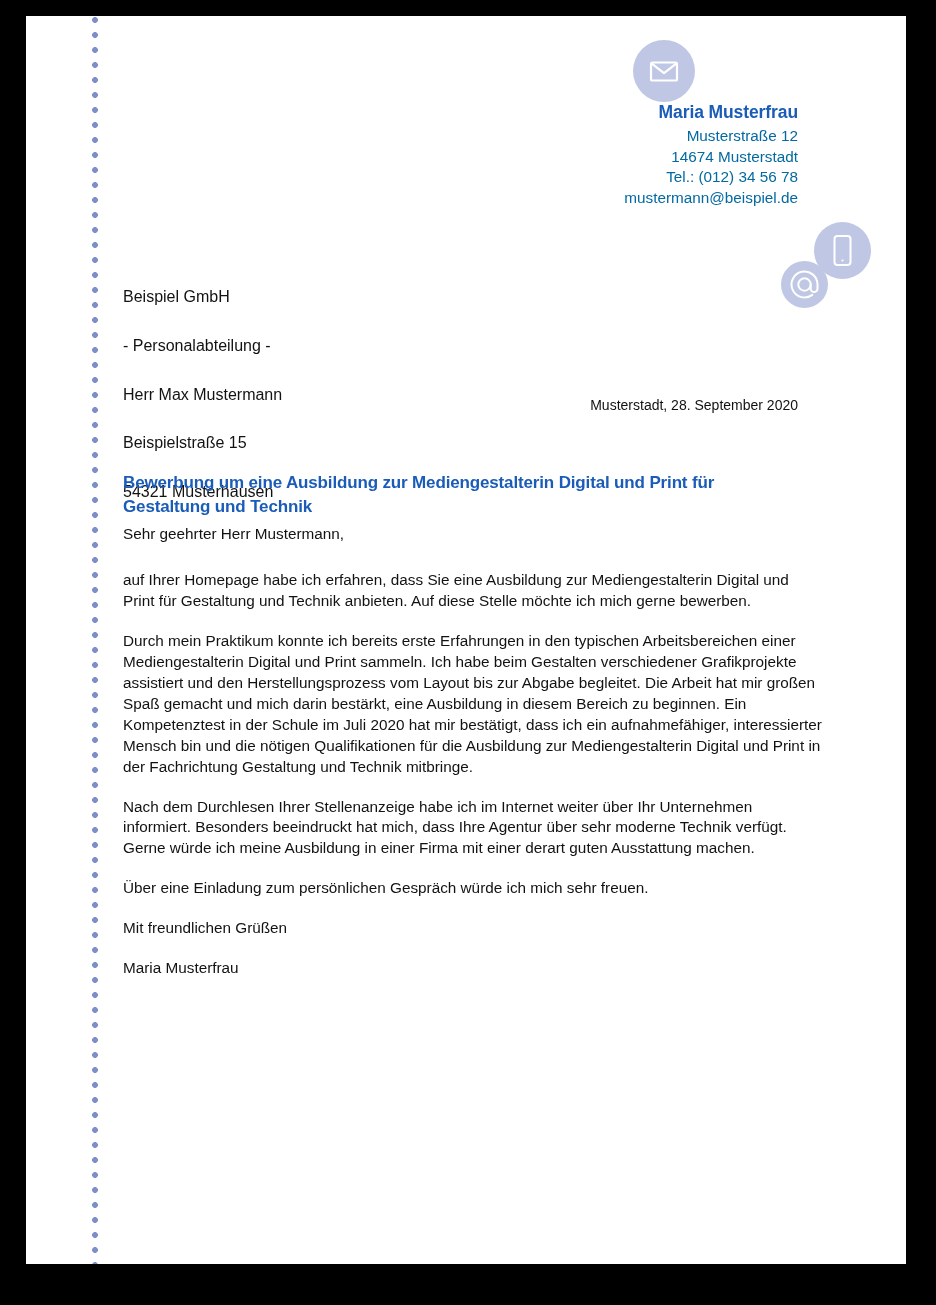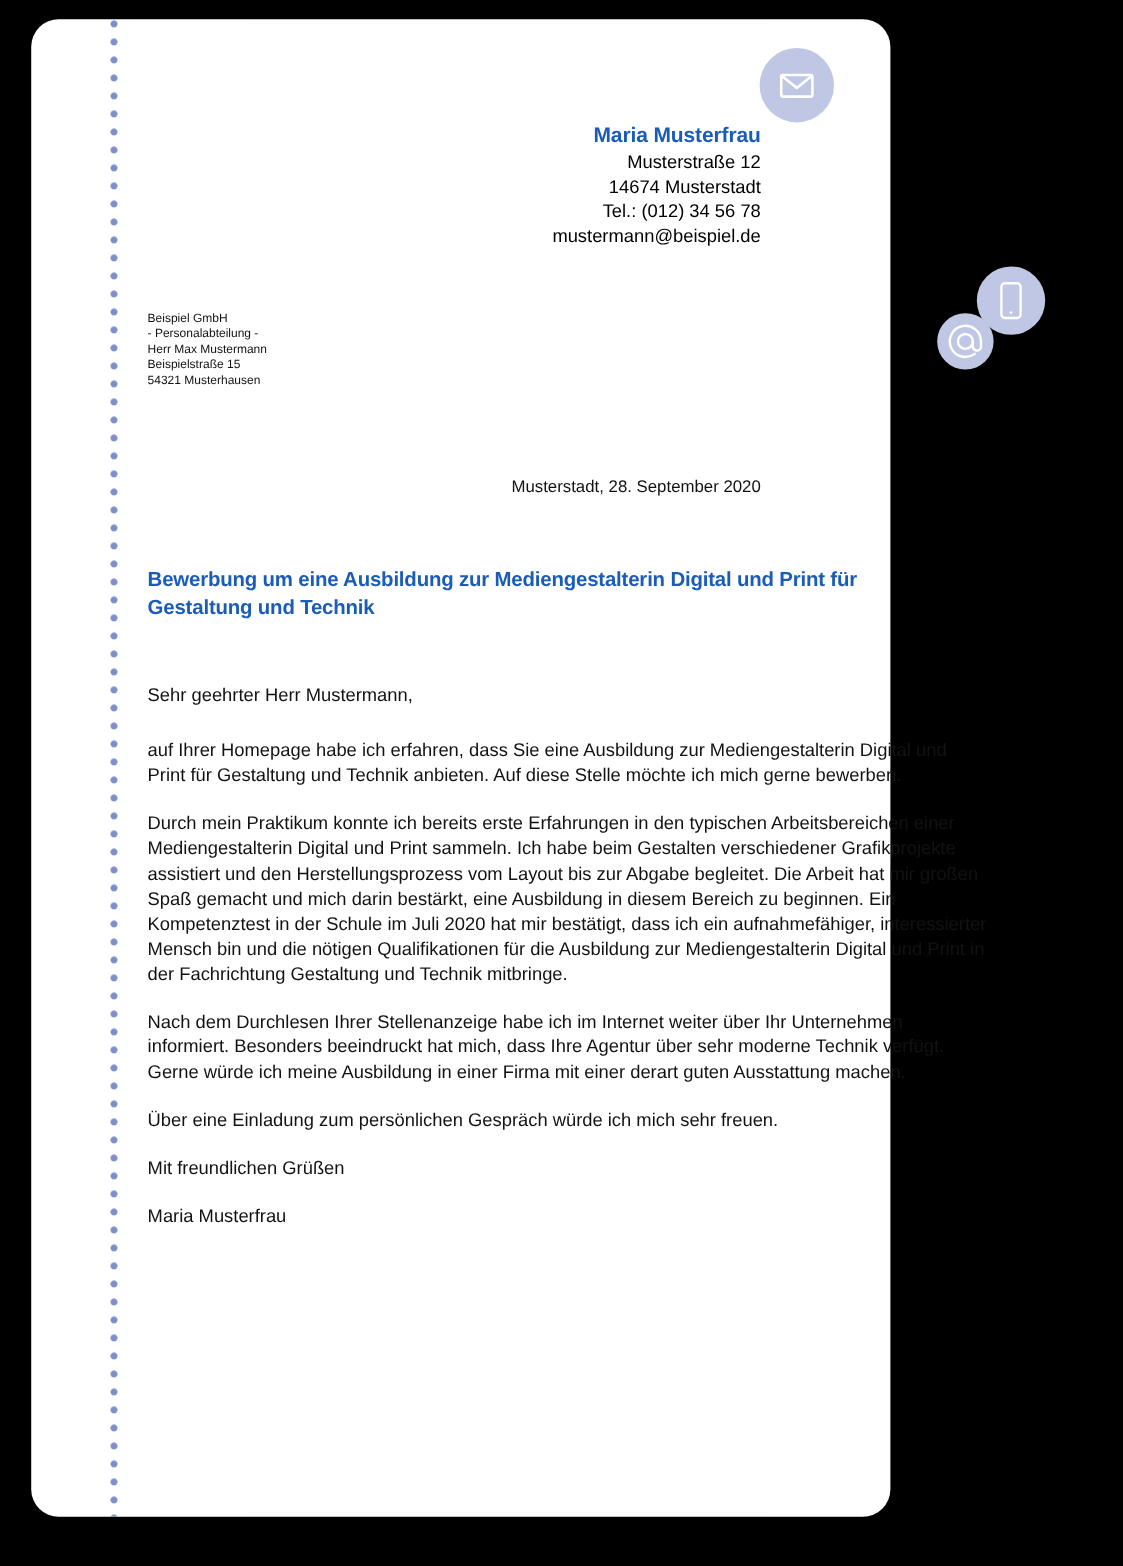--- a/index.html
+++ b/index.html
@@ -18,24 +18,23 @@
   #doc-frame {
     position: relative;
     width: 936px;
     height: 1305px;
     background: #000000;
   }
   #page-sheet {
     position: absolute;
     left: 26px;
     top: 16px;
-    width: 716px;
+    width: 880px;
     height: 1248px;
     background: #ffffff;
-    border-radius: 23px;
   }
 
   
   #dotted-rule {
     position: absolute;
     left: 65px;
     top: 0px;
     width: 8px;
     height: 1248px;
     background-image: radial-gradient(
@@ -82,34 +81,35 @@
     line-height: 1.34;
   }
   #sender-name {
     color: #1a5cb8;
     font-weight: bold;
     font-size: 17.5px;
     letter-spacing: -0.1px;
     margin-bottom: 2px;
   }
   .sender-line {
-    color: #000000;
+    color: #0369a1;
     font-size: 15.3px;
   }
 
   
   #recipient-block {
     position: absolute;
     left: 97px;
     top: 243px;
     line-height: 1.30;
   }
   .recipient-line {
     color: #121212;
-    font-size: 10px;
+    font-size: 16px;
+    margin-top: 28px;
   }
 
   
   #date-line {
     position: absolute;
     right: 108px;
     top: 381px;
     color: #121212;
     font-size: 14px;
   }
@@ -124,21 +124,21 @@
     font-weight: bold;
     font-size: 17px;
     line-height: 1.42;
     letter-spacing: -0.15px;
   }
 
   
   #letter-body {
     position: absolute;
     left: 97px;
-    top: 554px;
+    top: 508px;
     width: 700px;
   }
   #letter-body p {
     margin: 0 0 19px 0;
     color: #121212;
     font-size: 15.3px;
     line-height: 1.37;
   }
   #letter-body p.salutation { margin-bottom: 25px; }
   #letter-body p.closing-phrase { }

